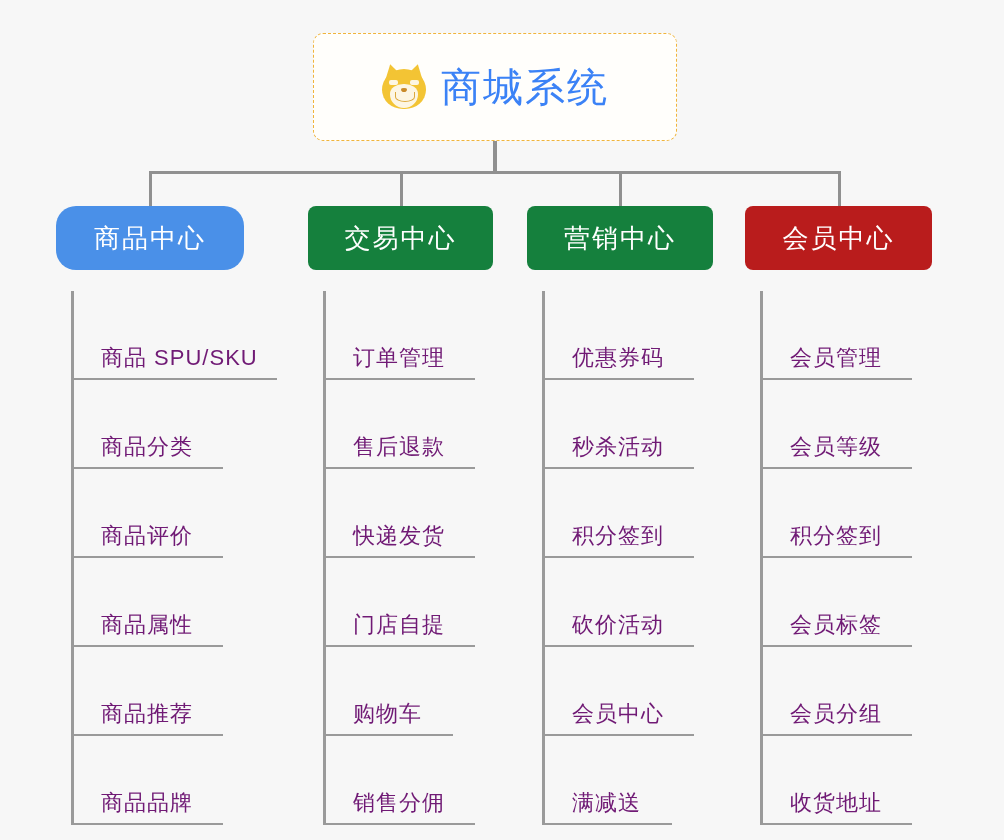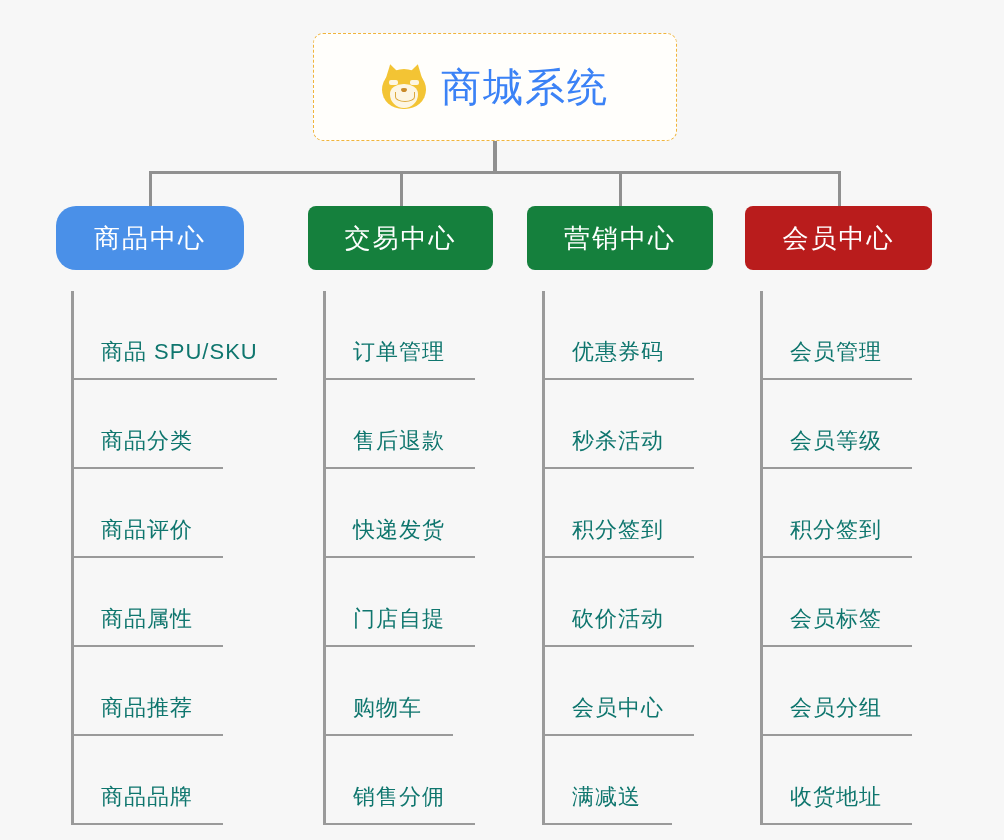--- a/index.html
+++ b/index.html
@@ -161,24 +161,24 @@
   }
   .leaf-underline {
     position: absolute;
     left: -2px;
     bottom: 0;
     height: 2px;
     background: #9a9a9a;
   }
   .leaf-label {
     font-size: 22px;
-    color: #0f766e;
+    color: #701a75;
     letter-spacing: 1px;
     padding-left: 28px;
-    padding-bottom: 16px;
+    padding-bottom: 10px;
     white-space: nowrap;
     line-height: 1.1;
   }
 </style>
 </head>
 <body>
 
 <div id="diagram">
 
   <div class="root-node">

